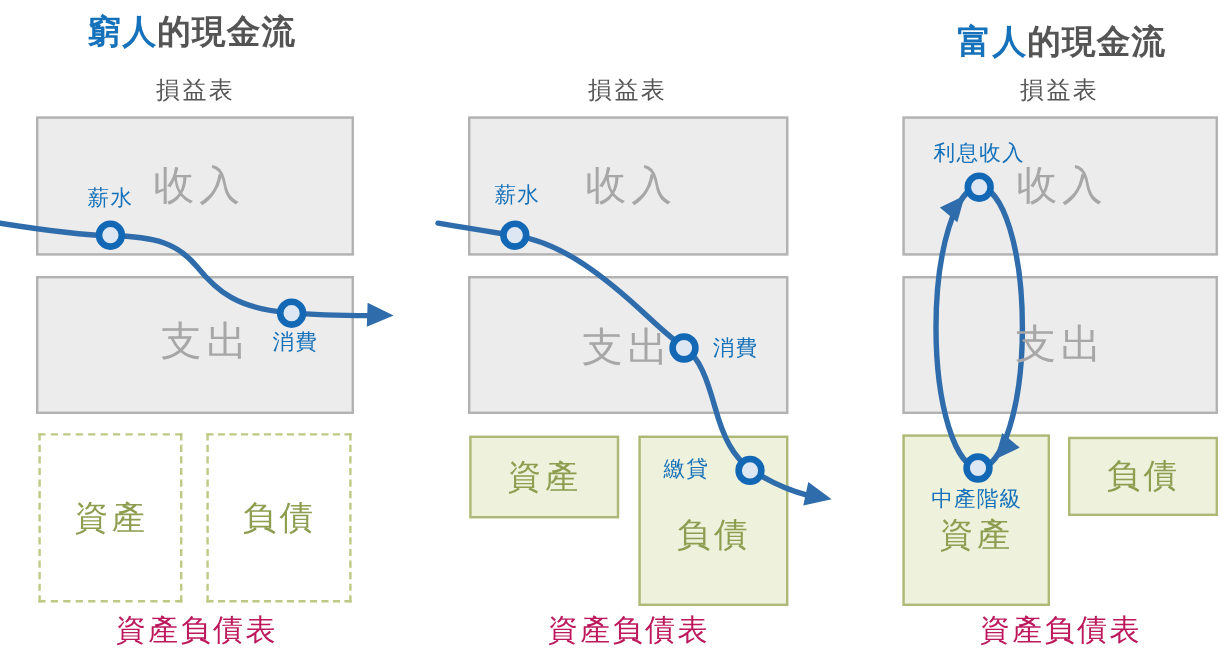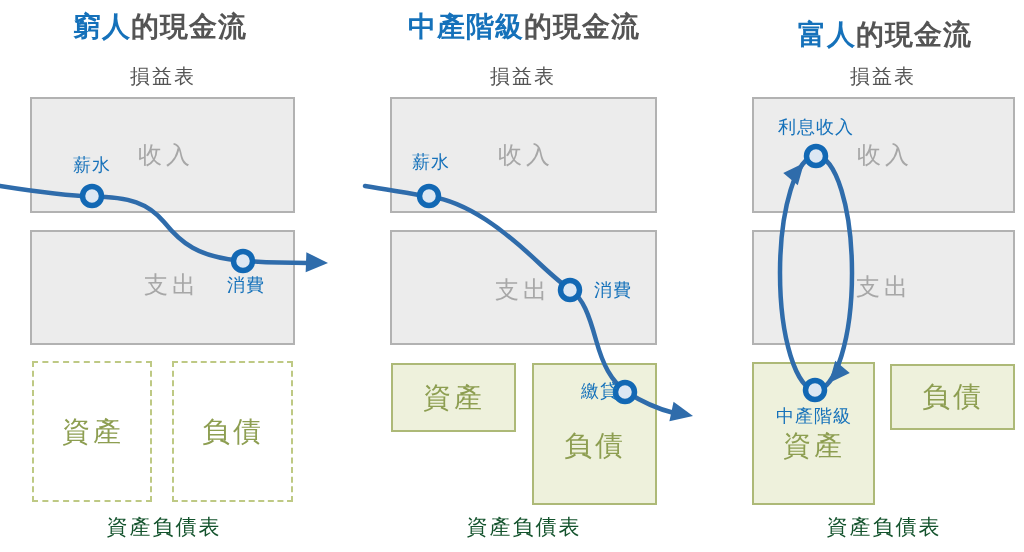--- a/index.html
+++ b/index.html
@@ -5,23 +5,23 @@
   html,body{margin:0;padding:0;background:#ffffff;}
   #canvas{
     position:relative;width:1024px;height:552px;background:#ffffff;overflow:hidden;
     font-family:"Liberation Sans", sans-serif;
   }
   
   .lbl{position:absolute;transform:translate(-50%,-50%);white-space:nowrap;line-height:1;}
   .title{font-size:28px;font-weight:700;color:#545454;letter-spacing:1px;}
   .title .hl{color:#1571ba;}
   .statement{font-size:20px;color:#555555;letter-spacing:2px;}
-  .bigGray{font-size:24px;color:#a7a7a7;letter-spacing:4px;}
+  .bigGray{font-size:34px;color:#a7a7a7;letter-spacing:4px;}
   .olive{font-size:28px;color:#8d9e51;letter-spacing:3px;}
-  .caption{font-size:21px;color:#14532d;letter-spacing:2px;text-align:right;}
+  .caption{font-size:25px;color:#be185d;letter-spacing:2px;text-align:right;}
   .nodeLbl{font-size:18px;font-weight:400;color:#1571ba;letter-spacing:1px;}
   
   .box{position:absolute;box-sizing:border-box;}
   .grayBox{background:#ececec;border:2px solid #b2b2b2;}
   .greenBox{background:#eef1dc;border:2px solid #adb977;}
   .dashBox{background:#ffffff;border:2px dashed #bec984;}
   
   #flows{position:absolute;left:0;top:0;z-index:2;pointer-events:none;}
   .layer-labels{position:absolute;left:0;top:0;width:100%;height:100%;z-index:3;}
   .layer-boxes{position:absolute;left:0;top:0;width:100%;height:100%;z-index:1;}
@@ -77,32 +77,29 @@
     </div>
     <div class="lbl statement" style="left:163px;top:76px">損益表</div>
     <div class="lbl bigGray" style="left:166px;top:155px">收入</div>
     <div class="lbl bigGray" style="left:172px;top:285px">支出</div>
     <div class="lbl olive" style="left:93px;top:432px">資產</div>
     <div class="lbl olive" style="left:233px;top:432px">負債</div>
     <div class="lbl caption" style="left:164px;top:526px">資產負債表</div>
     <div class="lbl nodeLbl" style="left:92px;top:165px">薪水</div>
     <div class="lbl nodeLbl" style="left:246px;top:285px">消費</div>
 
-    <div class="lbl title" style="left:524px;top:27px">
-      <span class="hl">中產階級</span><span>的現金流</span>
-    </div>
     <div class="lbl statement" style="left:523px;top:76px">損益表</div>
     <div class="lbl bigGray" style="left:526px;top:155px">收入</div>
     <div class="lbl bigGray" style="left:523px;top:290px">支出</div>
     <div class="lbl olive" style="left:454px;top:398px">資產</div>
     <div class="lbl olive" style="left:595px;top:446px">負債</div>
     <div class="lbl caption" style="left:524px;top:526px">資產負債表</div>
     <div class="lbl nodeLbl" style="left:431px;top:162px">薪水</div>
     <div class="lbl nodeLbl" style="left:613px;top:290px">消費</div>
-    <div class="lbl nodeLbl" style="left:600px;top:391px">繳貸</div>
+    <div class="lbl nodeLbl" style="left:572px;top:391px">繳貸</div>
 
     <div class="lbl title" style="left:885px;top:35px">
       <span class="hl">富人</span><span>的現金流</span>
     </div>
     <div class="lbl statement" style="left:883px;top:76px">損益表</div>
     <div class="lbl bigGray" style="left:885px;top:155px">收入</div>
     <div class="lbl bigGray" style="left:884px;top:287px">支出</div>
     <div class="lbl olive" style="left:814px;top:446px">資產</div>
     <div class="lbl olive" style="left:953px;top:397px">負債</div>
     <div class="lbl caption" style="left:884px;top:526px">資產負債表</div>

